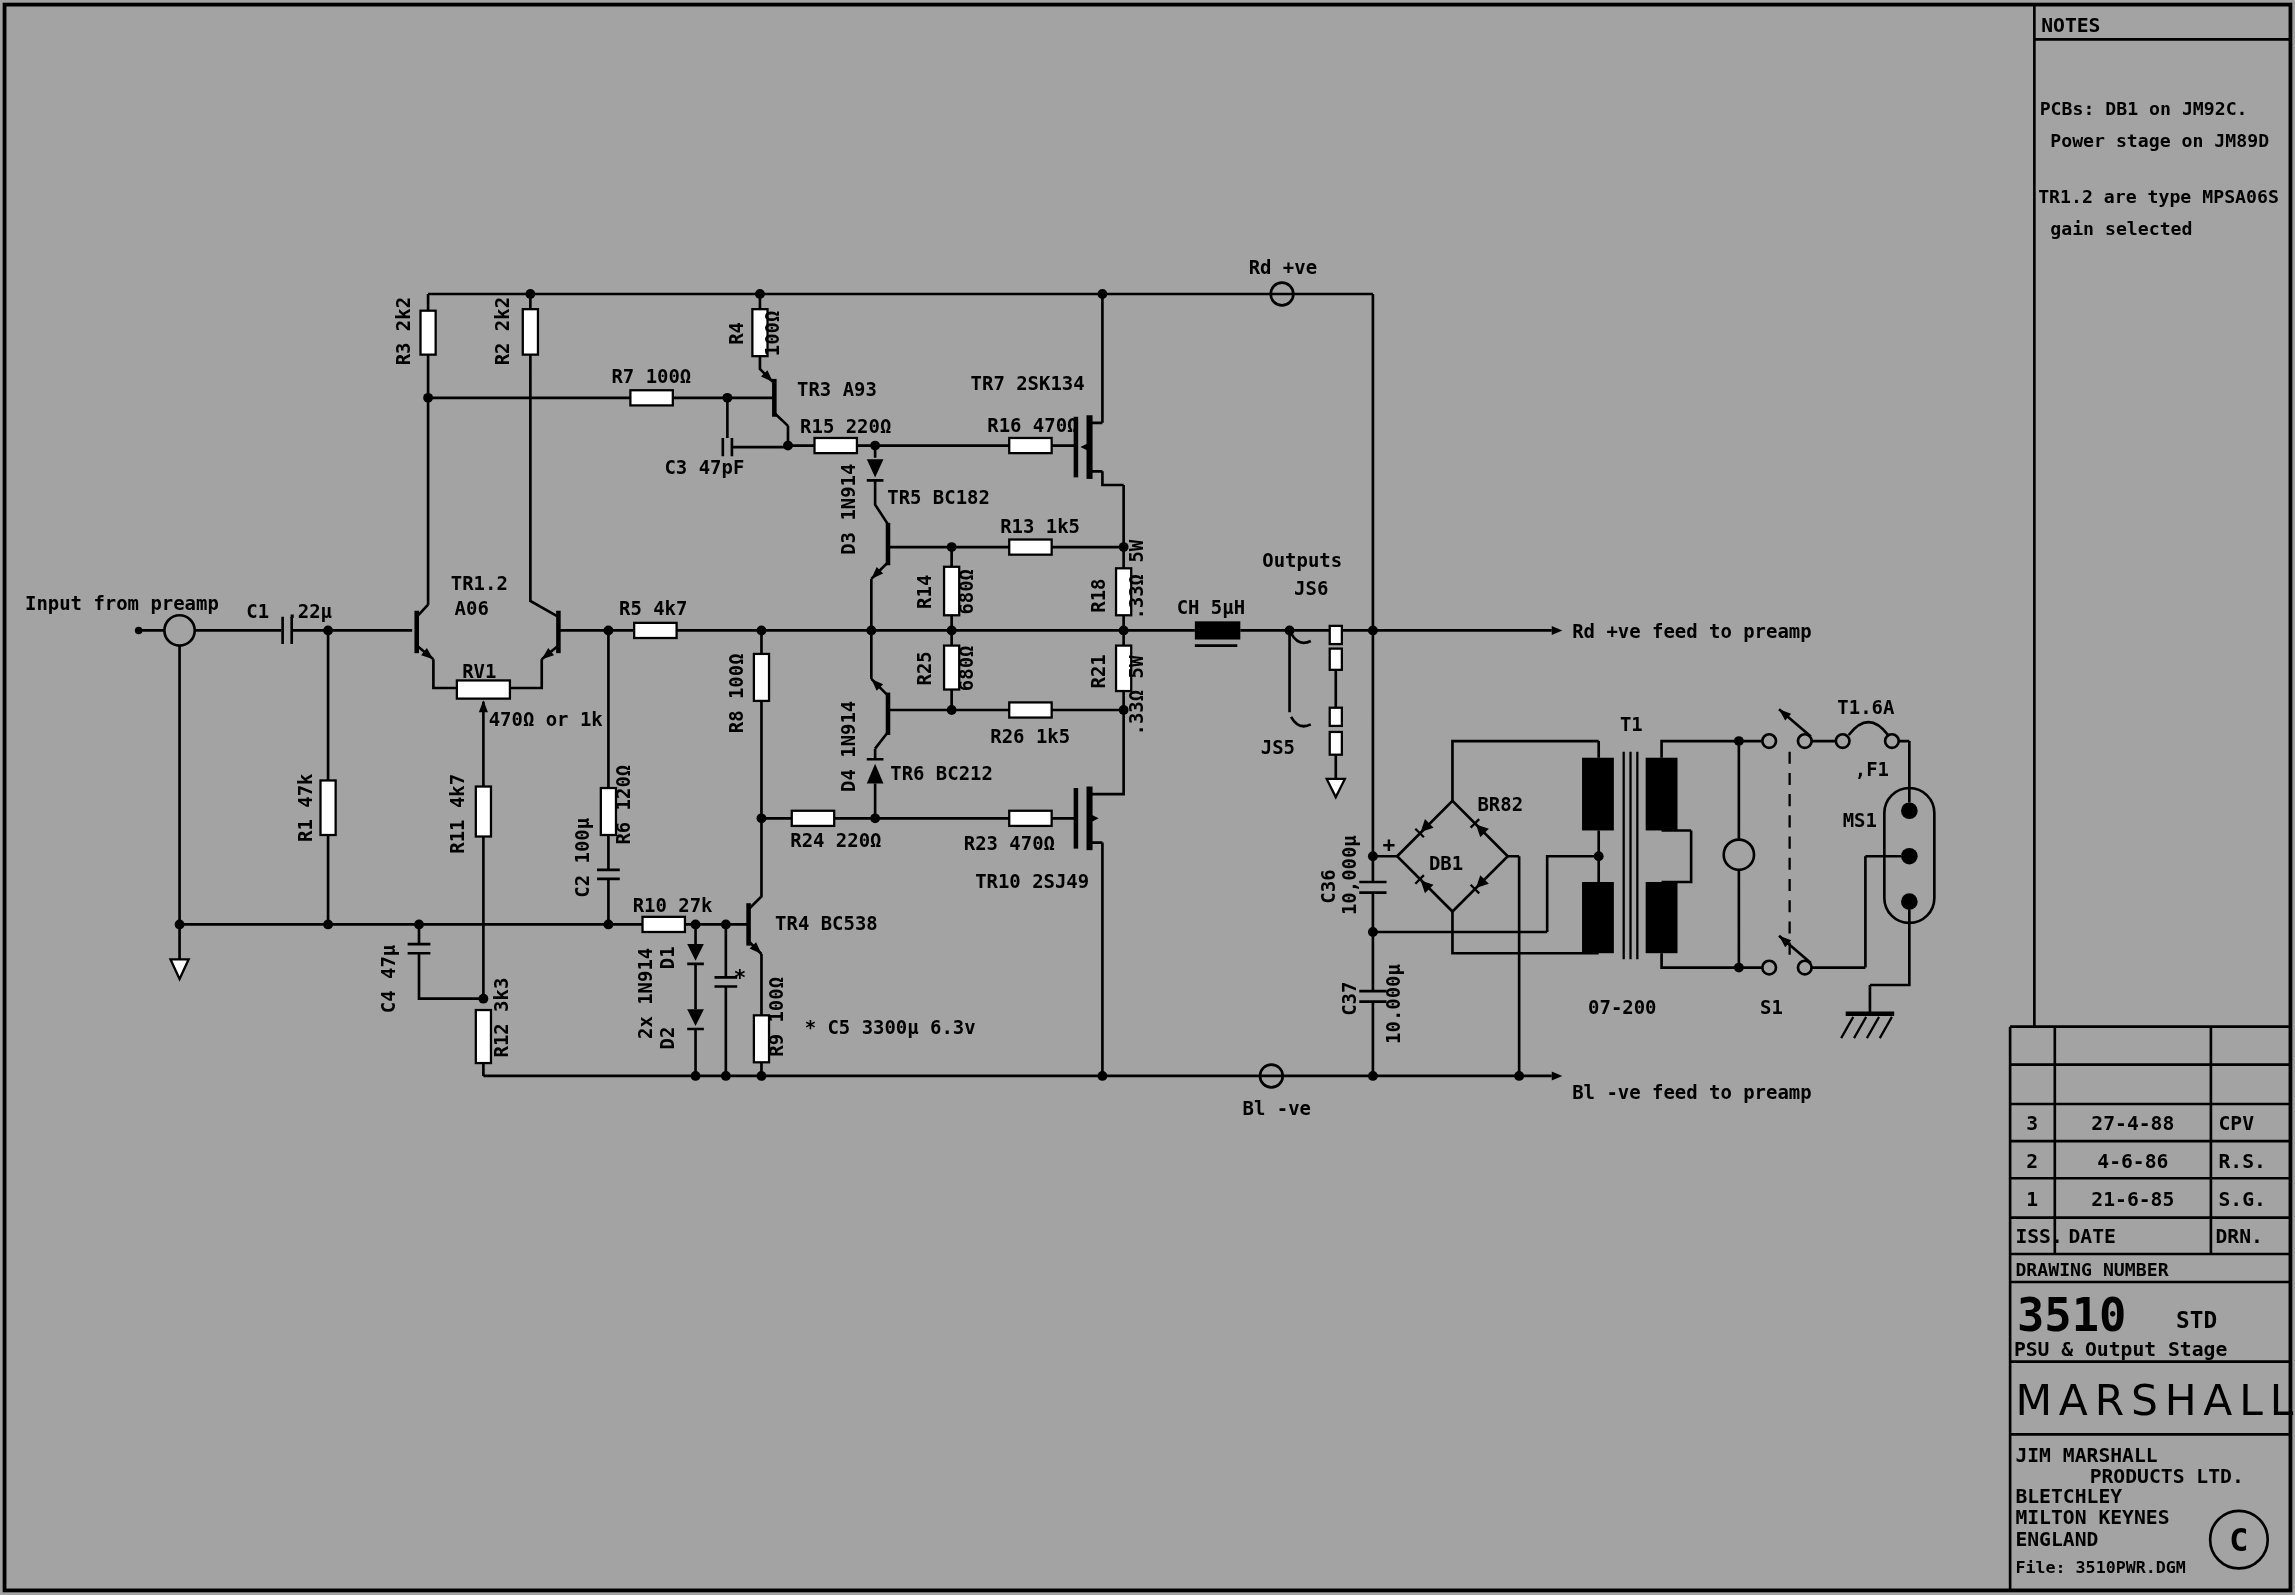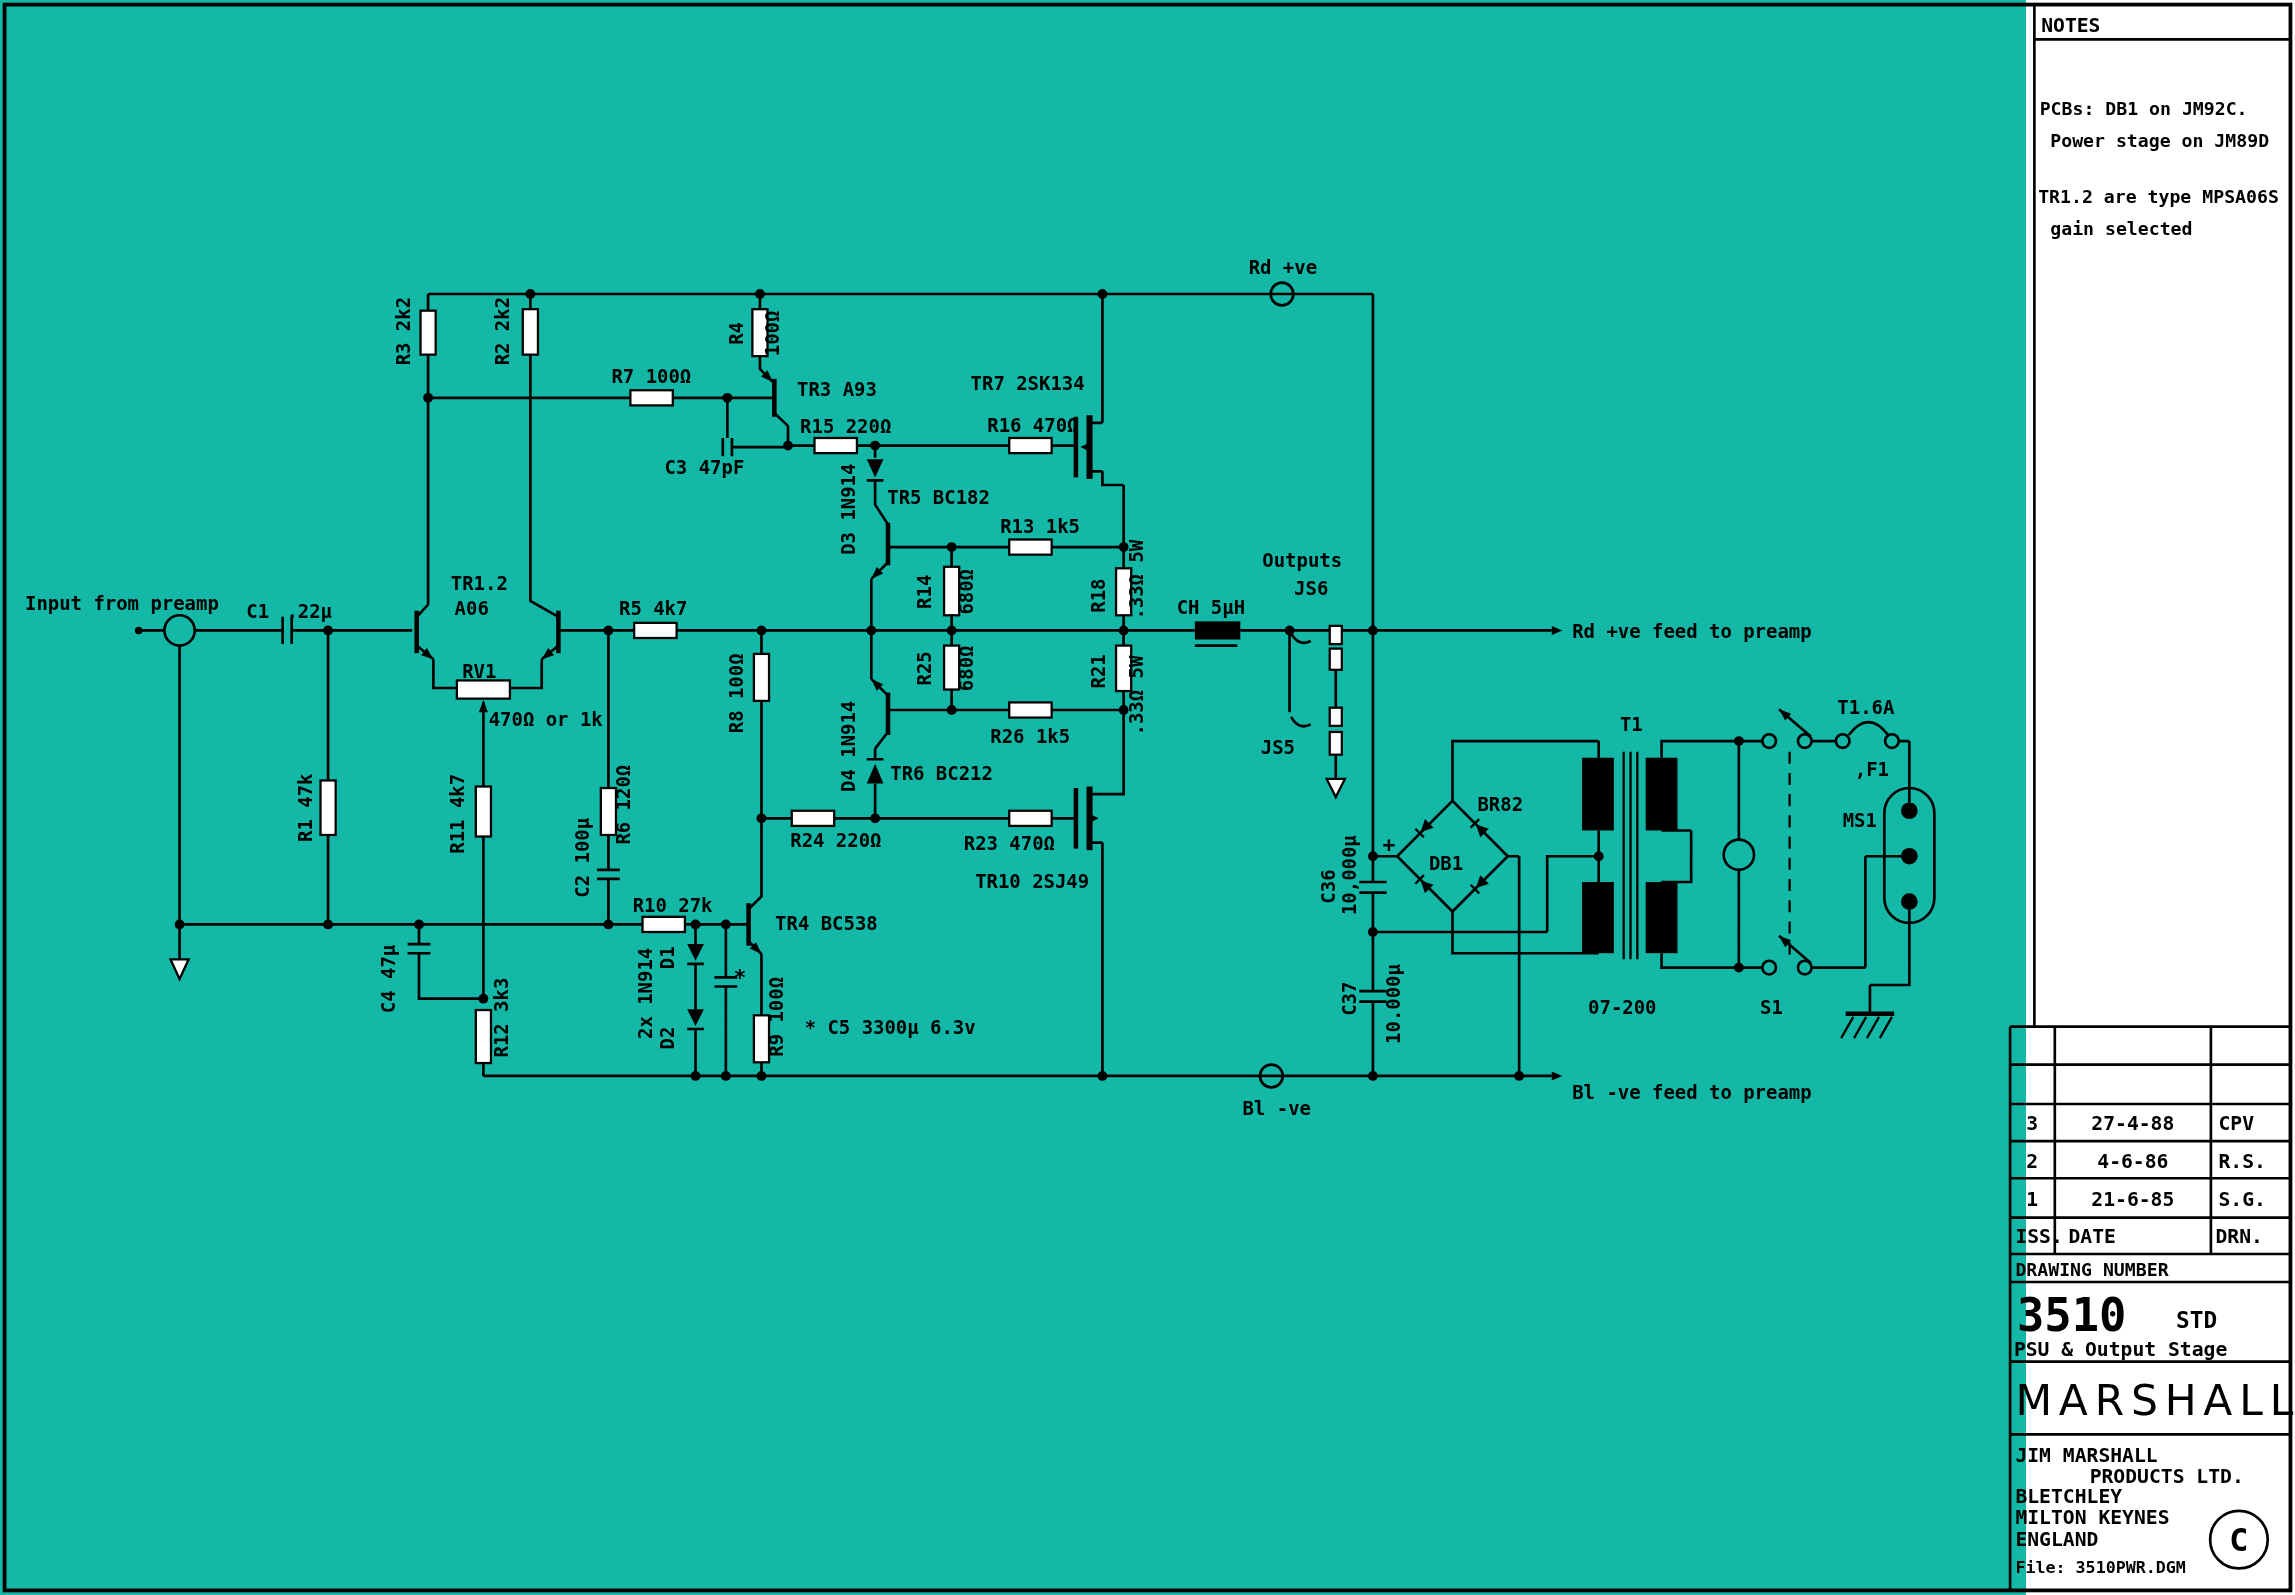--- a/index.html
+++ b/index.html
@@ -1,16 +1,16 @@
 <!DOCTYPE html>
 <html style="font-size:12px"><head>
 <meta charset="utf-8">
 <style>
   html,body{margin:0;padding:0;background:#fff}
-  .page{width:2026px;height:1595px;position:relative;background:#14b8a6}
+  .page{width:2295px;height:1595px;position:relative;background:#a3a3a3}
   svg{display:block}
   svg text{font:bold 25px "DejaVu Sans Mono",monospace;fill:#000;white-space:pre}
   .t22{font-size:22px}
   .t24{font-size:24px}
   .t26{font-size:26px}
   .t28{font-size:28px}
   .t30{font-size:30px}
   .t42{font-size:42px}
   .big{font-size:60px}
   .marshall{font:normal 56px "DejaVu Sans",sans-serif;letter-spacing:9px}

